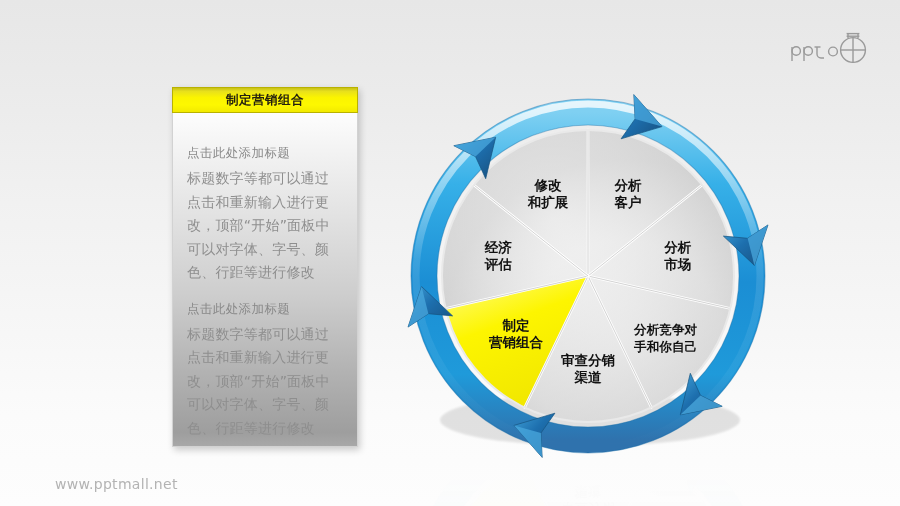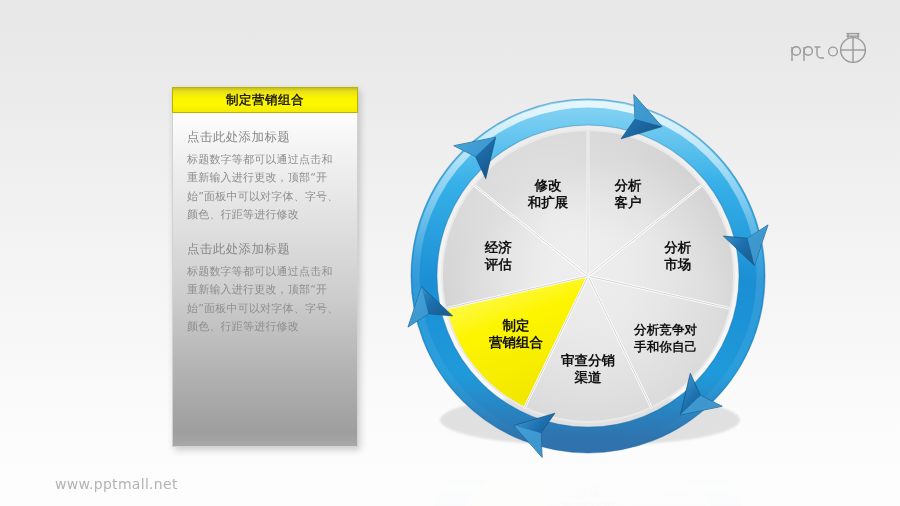--- a/index.html
+++ b/index.html
@@ -28,29 +28,29 @@
     display:flex;align-items:center;justify-content:center;
   }
   .panel-title span{
     font-size:12.5px;font-weight:bold;color:#231f10;letter-spacing:.5px;
     font-family:"DejaVu Sans","Liberation Sans",sans-serif;
   }
   .panel-body{
     position:absolute;left:0;top:26px;width:100%;height:334px;
     background:linear-gradient(to bottom,#fdfdfd 0%,#f4f4f4 10%,#e3e3e3 30%,#cdcdcd 55%,#b2b2b2 78%,#9e9e9e 96%,#a8a8a8 100%);
     border:1px solid #d2d2d2;border-top:none;box-sizing:border-box;
-    padding:16px 14px 0 14px;
+    padding:32px 14px 0 14px;
   }
   .blk{margin-bottom:16px;}
   .blk h3{
     margin:0 0 5px 0;font-size:12.5px;font-weight:normal;color:#888888;
     letter-spacing:.4px;
   }
   .blk p{
-    margin:0;font-size:11px;line-height:1.68;color:#8e8e8e;
+    margin:0;font-size:14px;line-height:1.68;color:#8e8e8e;
     letter-spacing:.2px;
   }
 
   
   .footer{
     position:absolute;left:55px;top:476px;
     font-size:14px;color:#b3b3b3;letter-spacing:.3px;
   }
 
   

